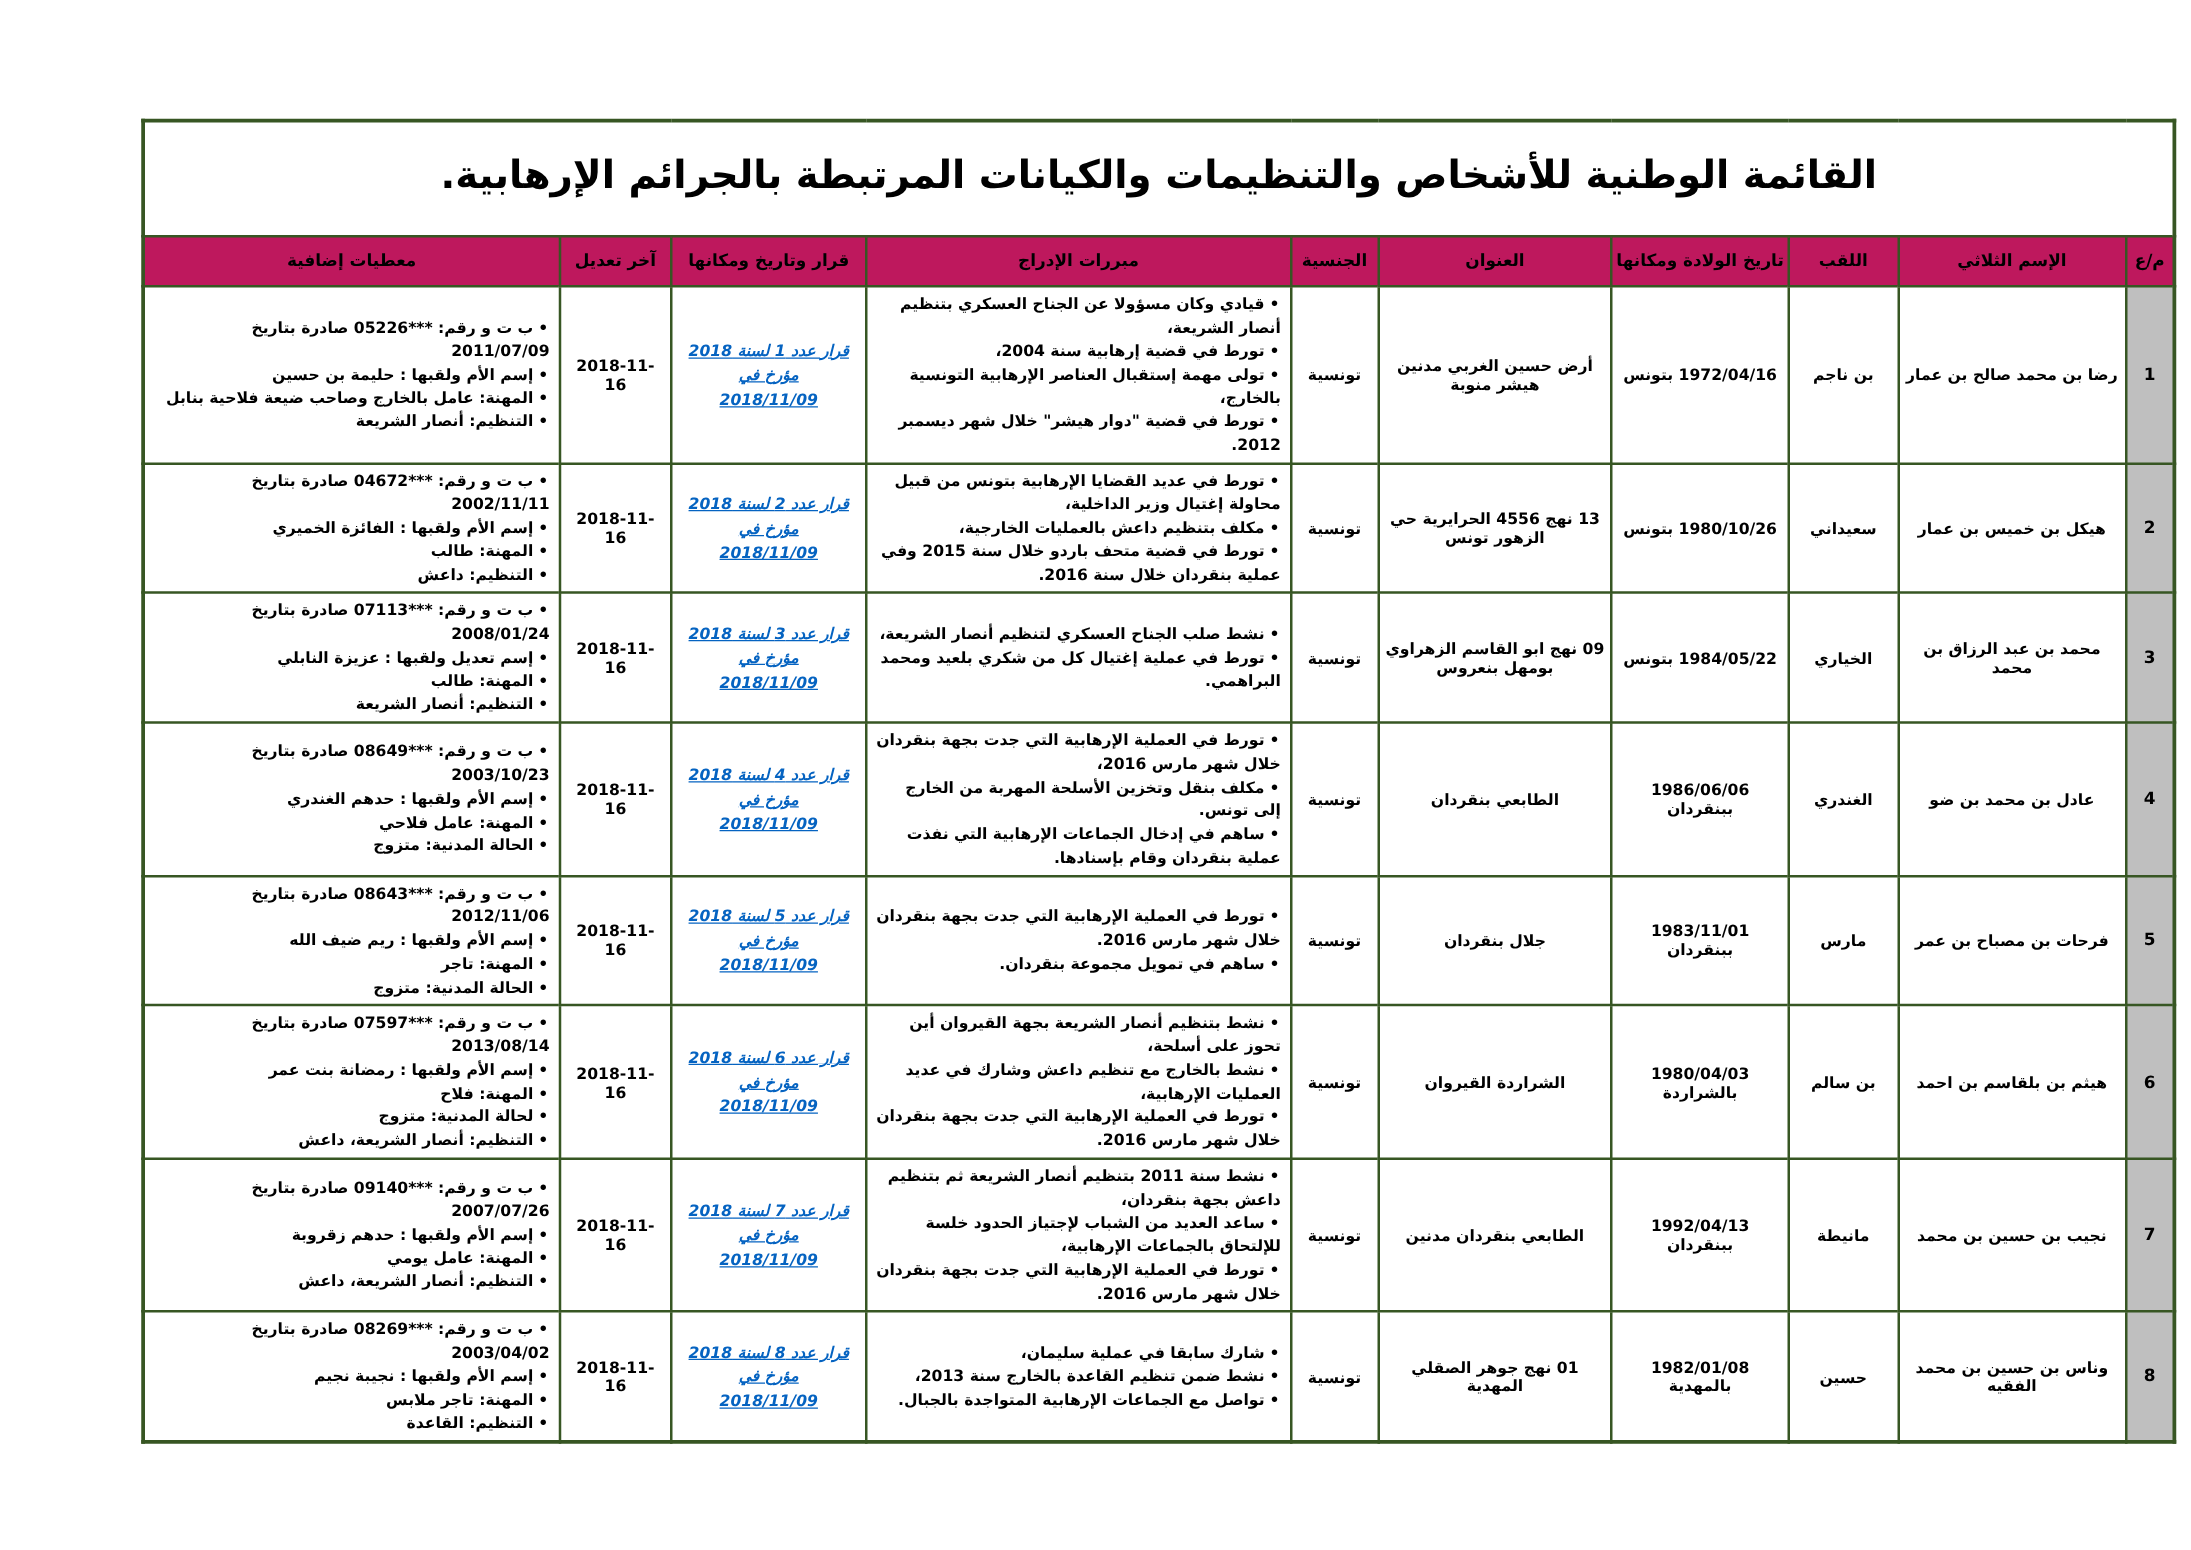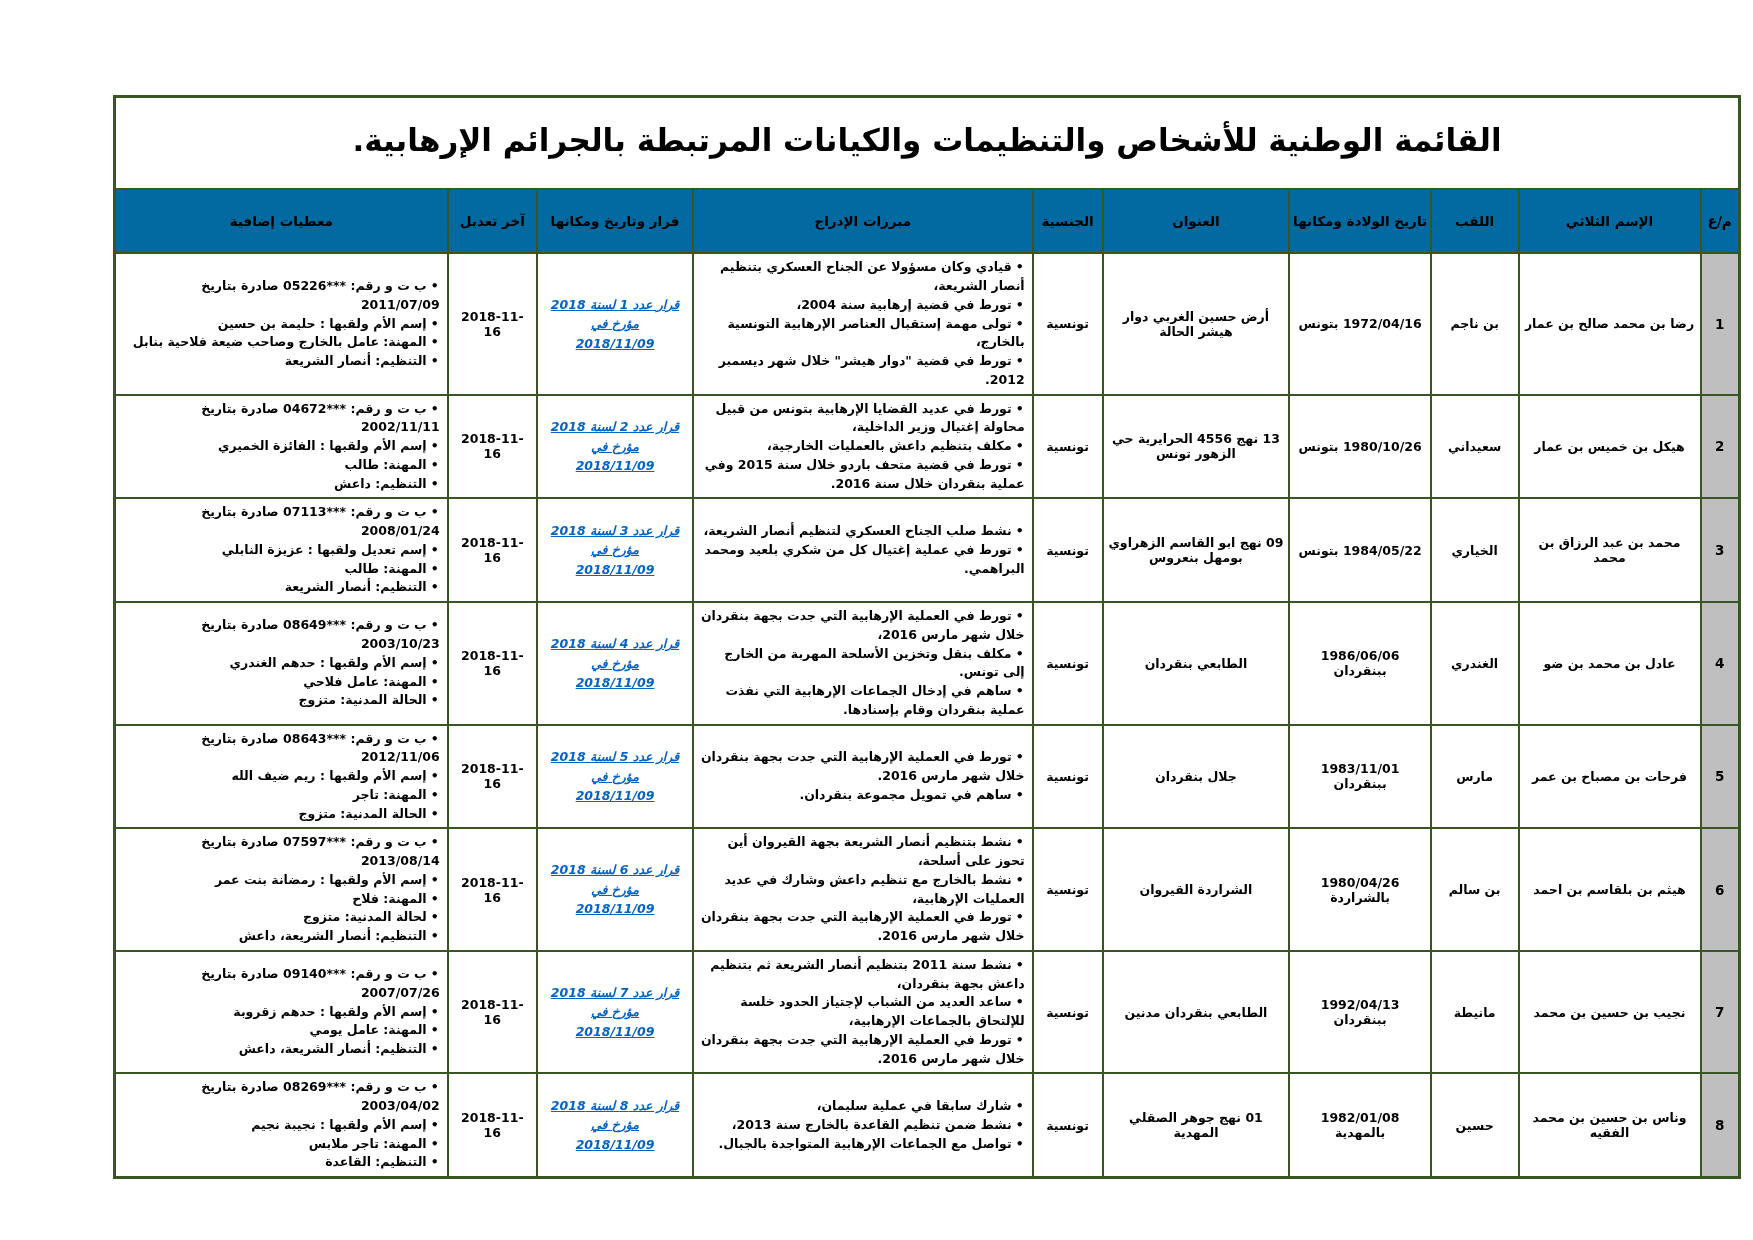--- a/index.html
+++ b/index.html
@@ -24,24 +24,24 @@
     word-wrap:break-word;
   }
   .title-cell{
     font-size:31px;
     padding:22px 14px 28px 14px;
     background:#ffffff;
     text-align:center;
     line-height:1.3;
   }
   .head-row td{
-    background:#0369a1;
+    background:#be185d;
     font-size:13.5px;
     height:30px;
-    padding:16px 2px;
+    padding:4px 2px;
   }
   .cell-num{
     background:#BFBFBF;
     font-size:13.5px;
   }
   .cell-reasons,.cell-extra{
     text-align:right;
     padding:4px 7px 4px 5px;
   }
   ul.cell-list{margin:0;padding:0;list-style:none;}
@@ -107,21 +107,21 @@
         <td>آخر تعديل</td>
         <td>معطيات إضافية</td>
       </tr>
     </thead>
     <tbody>
         <tr>
     <td class="cell-num">1</td>
     <td>رضا بن محمد صالح بن عمار</td>
     <td>بن ناجم</td>
     <td>1972/04/16 بتونس</td>
-    <td>أرض حسين الغربي دوار هيشر الحالة</td>
+    <td>أرض حسين الغربي مدنين هيشر منوبة</td>
     <td>تونسية</td>
     <td class="cell-reasons">
       <ul class="cell-list">
               <li>قيادي وكان مسؤولا عن الجناح العسكري بتنظيم أنصار الشريعة،</li>
               <li>تورط في قضية إرهابية سنة 2004،</li>
               <li>تولى مهمة إستقبال العناصر الإرهابية التونسية بالخارج،</li>
               <li>تورط في قضية "دوار هيشر" خلال شهر ديسمبر 2012.</li>
             </ul>
     </td>
     <td>
@@ -240,21 +240,21 @@
               <li>إسم الأم ولقبها : ريم ضيف الله</li>
               <li>المهنة: تاجر</li>
               <li>الحالة المدنية: متزوج</li>
             </ul>
     </td>
   </tr>
         <tr>
     <td class="cell-num">6</td>
     <td>هيثم بن بلقاسم بن احمد</td>
     <td>بن سالم</td>
-    <td>1980/04/26 بالشراردة</td>
+    <td>1980/04/03 بالشراردة</td>
     <td>الشراردة القيروان</td>
     <td>تونسية</td>
     <td class="cell-reasons">
       <ul class="cell-list">
               <li>نشط بتنظيم أنصار الشريعة بجهة القيروان أين تحوز على أسلحة،</li>
               <li>نشط بالخارج مع تنظيم داعش وشارك في عديد العمليات الإرهابية،</li>
               <li>تورط في العملية الإرهابية التي جدت بجهة بنقردان خلال شهر مارس 2016.</li>
             </ul>
     </td>
     <td>

